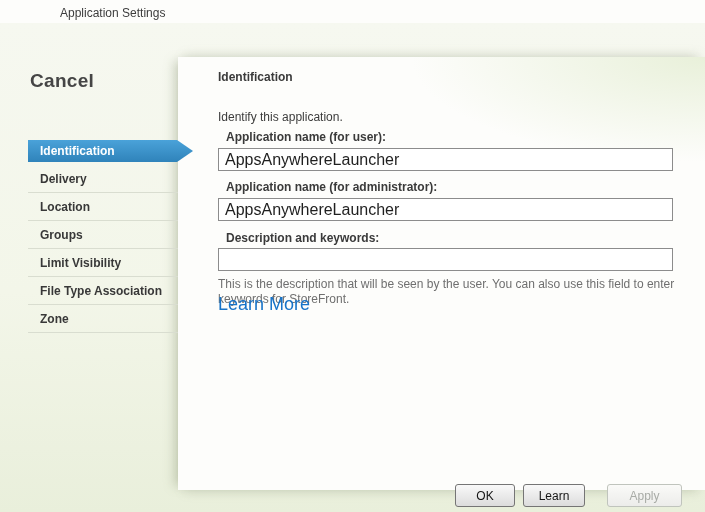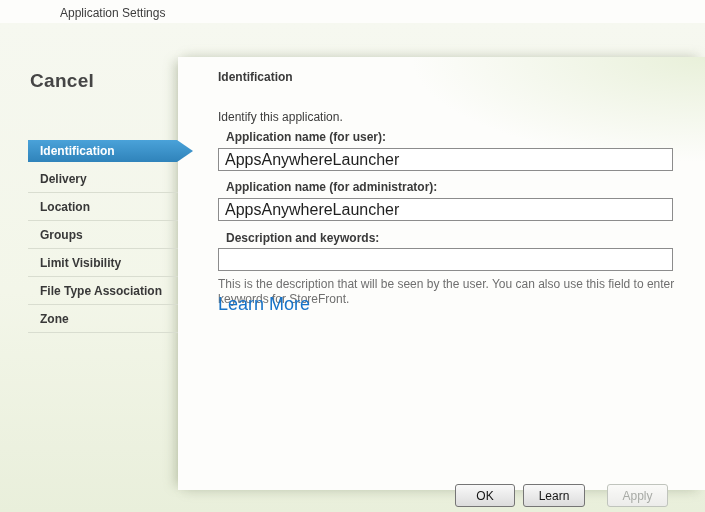--- a/index.html
+++ b/index.html
@@ -74,21 +74,21 @@
   
   .btn {
     position:absolute; top:464px; height:23px;
     font-family:"Liberation Sans", sans-serif; font-size:12px; color:#151515;
     background:linear-gradient(180deg,#f9f9f9 0%,#dcdcdc 100%);
     border:1px solid #757575; border-radius:3px; cursor:pointer;margin-top:20px;
   }
   .btn-ok     { left:455px; width:60px; }
   .btn-cancel { left:523px; width:62px; }
   .btn-apply  {
-    left:607px; width:61px;
+    left:607px; width:75px;
     background:linear-gradient(180deg,#fafaf8 0%,#ececea 100%);
     border:1px solid #c0c4bd; color:#a8aba6; cursor:default;
   }
 </style>
 </head>
 <body>
 
 <div id="screen">
 
   <div class="win-title">Application Settings</div>

